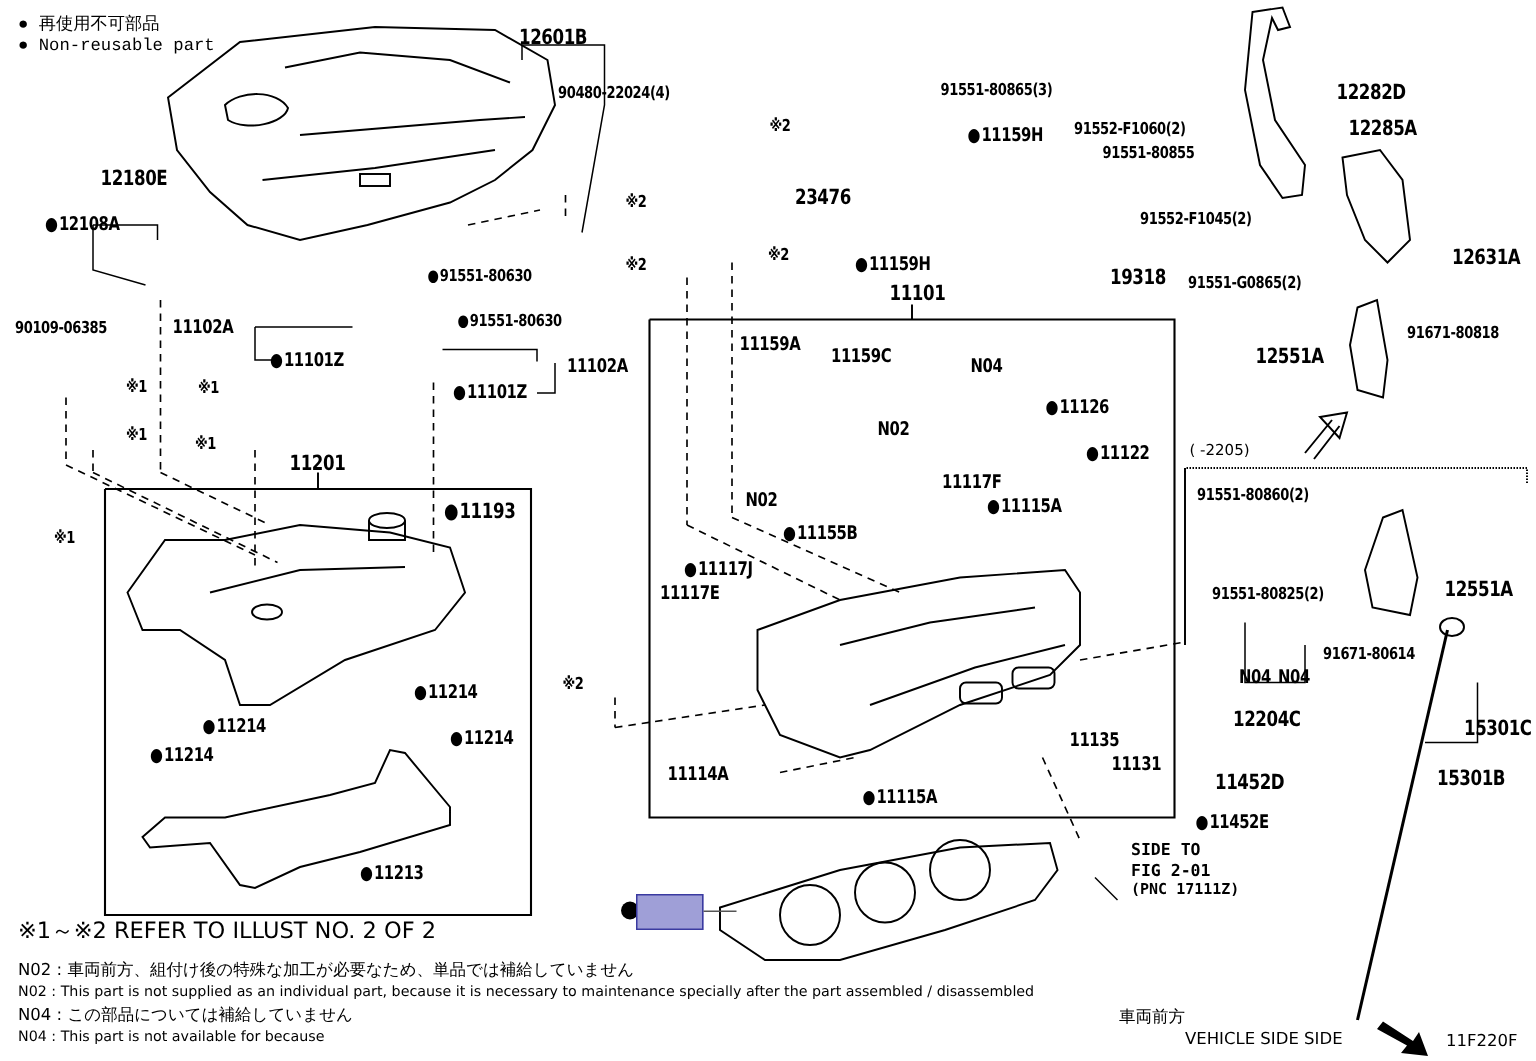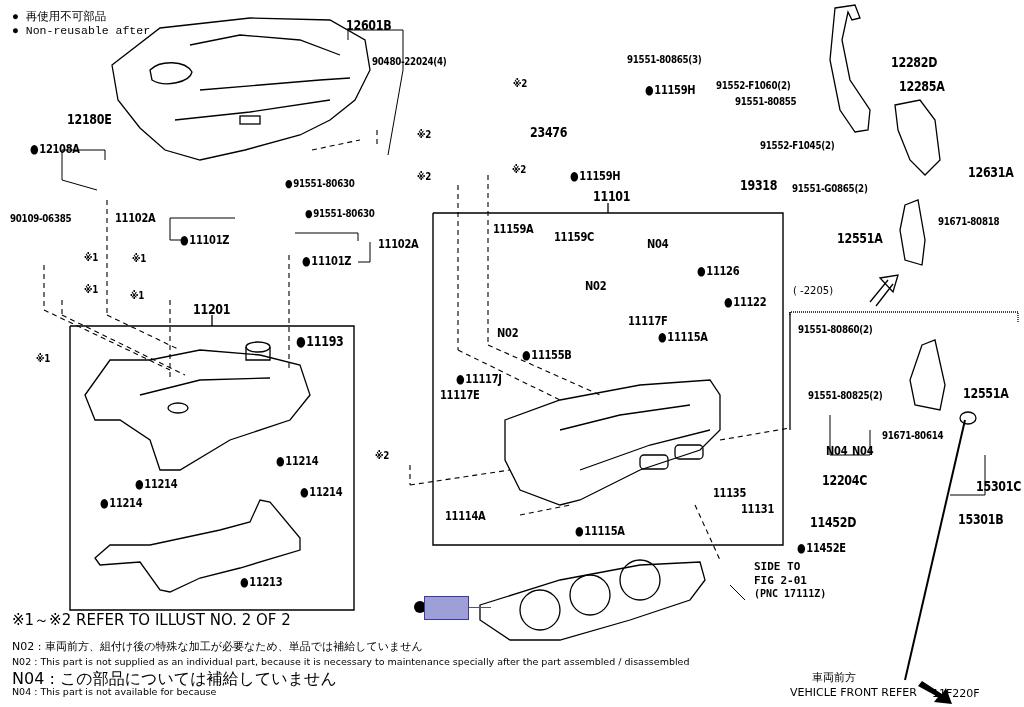--- a/index.html
+++ b/index.html
@@ -105,21 +105,21 @@
     <path d="M170 218 L170 240 L185 240 M170 218 L235 218"></path>
     <path d="M358 241 L358 233 L295 233 M358 262 L370 262 L370 242"></path>
     <path d="M830 415 L830 455 L870 455 L870 430"></path>
     <path d="M985 455 L985 495 L950 495"></path>
     <path d="M730 585 L745 600"></path>
   </g>
 </svg>
 
 <div class="legend" style="left:12px;top:10px;">
   <div><span>●</span> <span>再使用不可部品</span></div>
-  <div><span>●</span> <span>Non-reusable after</span></div>
+  <div><span>●</span> <span>Non-reusable part</span></div>
 </div>
 
 <span class="lbl big" style="left:346px;top:18px;">12601B</span>
 <span class="lbl small" style="left:372px;top:56px;">90480-22024(4)</span>
 <span class="lbl big" style="left:67px;top:112px;">12180E</span>
 <span class="lbl dot" style="left:30px;top:143px;">12108A</span>
 <span class="lbl small" style="left:10px;top:213px;">90109-06385</span>
 <span class="lbl dot small" style="left:285px;top:178px;">91551-80630</span>
 <span class="lbl dot small" style="left:305px;top:208px;">91551-80630</span>
 <span class="lbl" style="left:115px;top:212px;">11102A</span>
@@ -172,21 +172,21 @@
 <span class="lbl" style="left:628px;top:315px;">11117F</span>
 <span class="lbl dot" style="left:658px;top:331px;">11115A</span>
 <span class="lbl dot" style="left:522px;top:349px;">11155B</span>
 <span class="lbl dot" style="left:456px;top:373px;">11117J</span>
 <span class="lbl" style="left:440px;top:389px;">11117E</span>
 <span class="lbl" style="left:713px;top:487px;">11135</span>
 <span class="lbl" style="left:741px;top:503px;">11131</span>
 <span class="lbl" style="left:445px;top:510px;">11114A</span>
 <span class="lbl dot" style="left:575px;top:525px;">11115A</span>
 
-<span class="note" style="left:793px;top:286px;">(      -2205)</span>
+<span class="note" style="left:793px;top:296px;">(      -2205)</span>
 <span class="lbl small" style="left:798px;top:324px;">91551-80860(2)</span>
 <span class="lbl small" style="left:808px;top:390px;">91551-80825(2)</span>
 <span class="lbl big" style="left:963px;top:386px;">12551A</span>
 <span class="lbl small" style="left:882px;top:430px;">91671-80614</span>
 <span class="lbl" style="left:826px;top:445px;">N04</span>
 <span class="lbl" style="left:852px;top:445px;">N04</span>
 <span class="lbl big" style="left:822px;top:473px;">12204C</span>
 <span class="lbl big" style="left:976px;top:479px;">15301C</span>
 <span class="lbl big" style="left:958px;top:512px;">15301B</span>
 <span class="lbl big" style="left:810px;top:515px;">11452D</span>
@@ -198,18 +198,18 @@
   <div style="font-size:10px;">(PNC 17111Z)</div>
 </div>
 
 <div class="hl-dot"></div>
 <div class="hl" style="background: rgb(159, 159, 215);"></div>
 <div class="hl-lead"></div>
 
 <span class="note" style="left:12px;top:613px;font-size:15px;">※1～※2  REFER TO ILLUST NO. 2 OF 2</span>
 <span class="note" style="left:12px;top:641px;font-size:11px;">N02 : 車両前方、組付け後の特殊な加工が必要なため、単品では補給していません</span>
 <span class="note" style="left:12px;top:657px;font-size:9.5px;">N02 : This part is not supplied as an individual part, because it is necessary to maintenance specially after the part assembled / disassembled</span>
-<span class="note" style="left:12px;top:671px;font-size:16px;">N04 : この部品については補給していません</span>
+<span class="note" style="left:12px;top:671px;font-size:11px;">N04 : この部品については補給していません</span>
 <span class="note" style="left:12px;top:687px;font-size:9.5px;">N04 : This part is not available for because</span>
 
-<span class="fig" style="left:812px;top:670px;font-family:Liberation Mono, monospace;">車両前方</span>
-<span class="fig" style="left:790px;top:686px;">VEHICLE FRONT REFER</span>
-<span class="fig" style="left:932px;top:687px;">11F220F</span>
+<span class="fig" style="left:746px;top:670px;font-family:Liberation Mono, monospace;">車両前方</span>
+<span class="fig" style="left:790px;top:686px;">VEHICLE SIDE SIDE</span>
+<span class="fig" style="left:964px;top:687px;">11F220F</span>
 
 </body></html>

